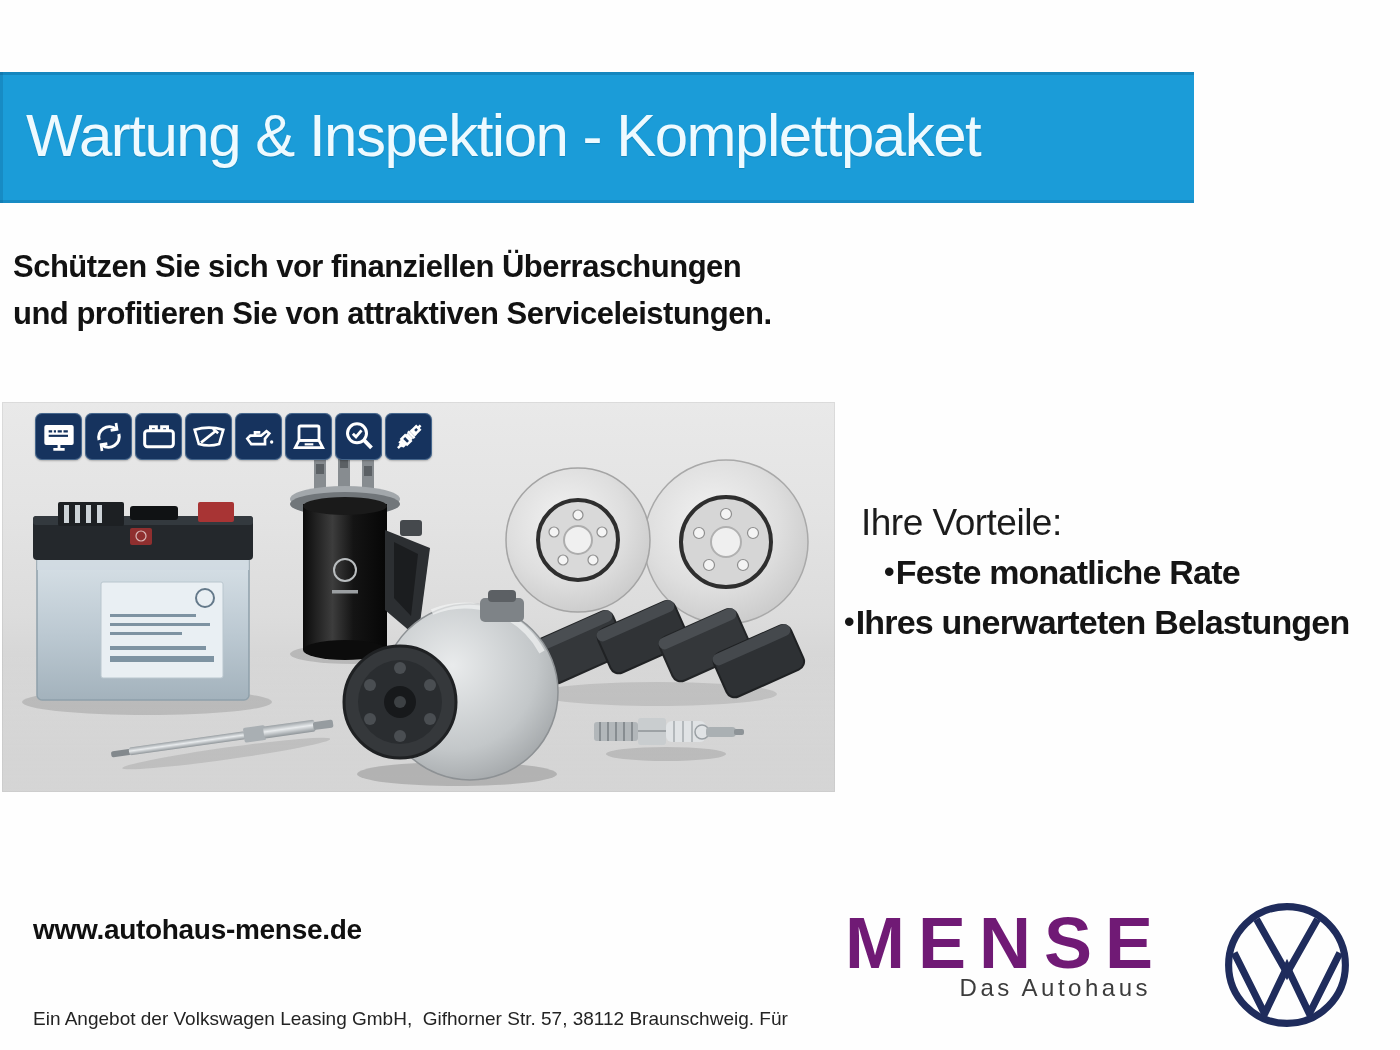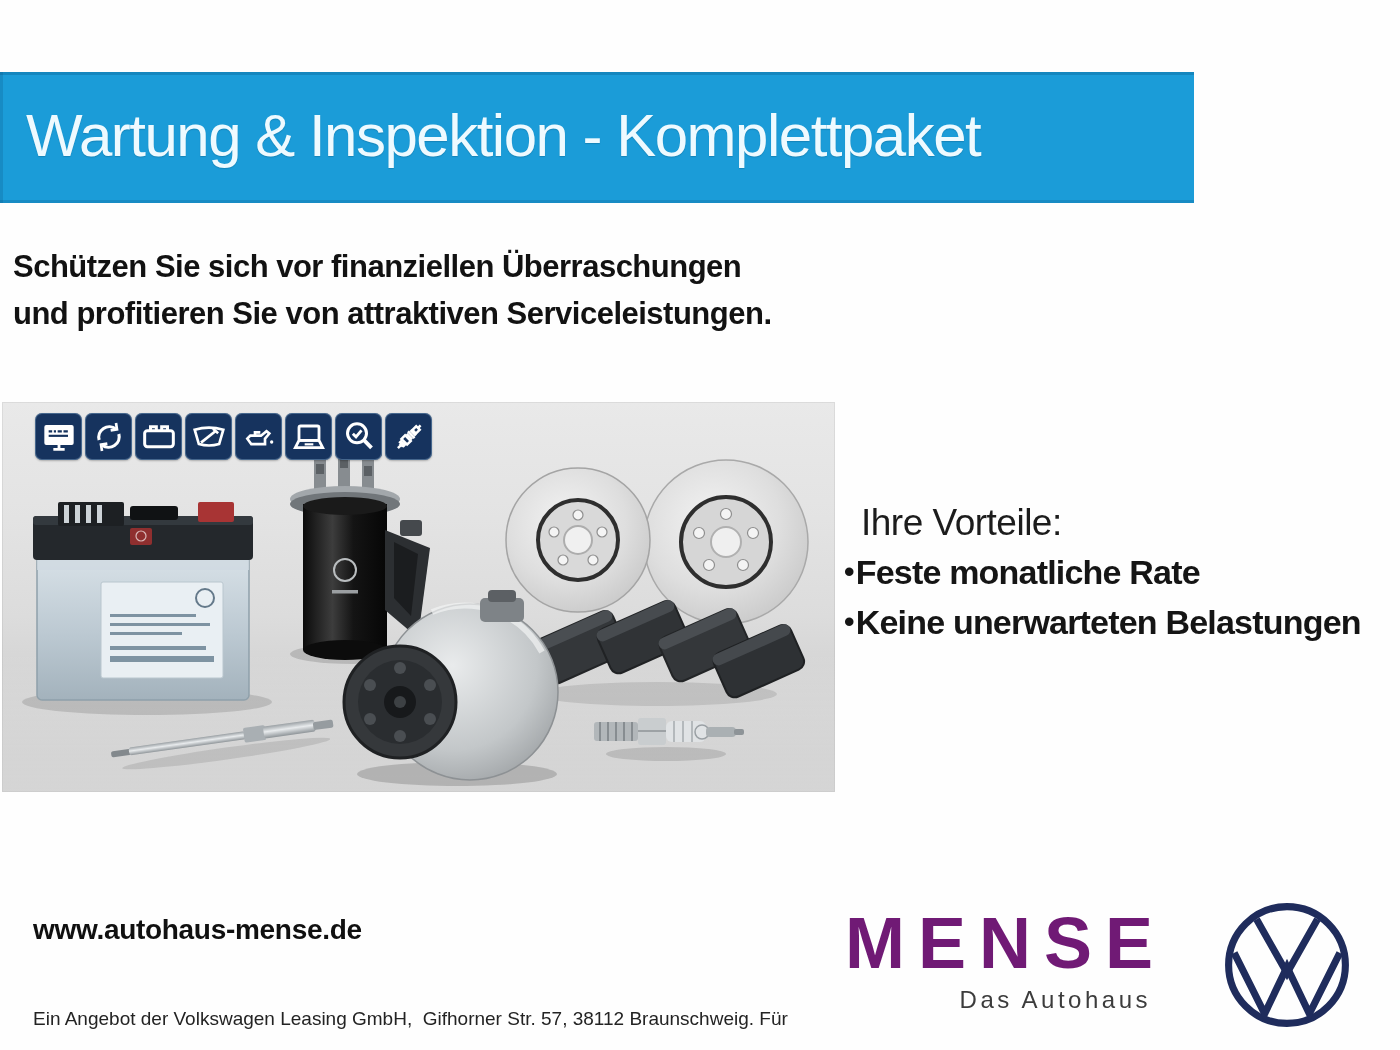--- a/index.html
+++ b/index.html
@@ -28,31 +28,31 @@
          box-shadow:inset 0 0 0 1px rgba(160,200,230,.35), 0 1px 2px rgba(0,0,0,.25);
          display:flex;align-items:center;justify-content:center;}
   .sicon svg{width:40px;height:40px;}
 
   
   .benefits-heading{position:absolute;left:861px;top:502px;font-size:37px;color:#1c1c1c;
                     font-weight:normal;letter-spacing:-0.5px;}
   .benefit{position:absolute;left:844px;font-size:34px;font-weight:bold;color:#151515;
            letter-spacing:-0.8px;white-space:nowrap;}
   .benefit .bullet{font-size:30px;vertical-align:2px;margin-right:2px;}
-  .b0{top:553px;} .b1{top:603px;} .b2{top:653px;}
+  .b0{top:553px;margin-left:40px;} .b1{top:603px;} .b2{top:653px;}
 
   
   .website{position:absolute;left:33px;top:914px;font-size:28px;font-weight:bold;color:#101010;
            letter-spacing:-0.3px;text-decoration:none;}
   .legal{position:absolute;left:33px;top:953px;font-size:19px;line-height:26.5px;color:#232323;
          white-space:pre-wrap;}
   .dealer{position:absolute;left:845px;top:912px;width:312px;}
   .dealer-name{font-size:72px;font-weight:bold;letter-spacing:13px;color:#701a75;line-height:62px;
                white-space:nowrap;}
-  .dealer-tagline{margin-top:12px;text-align:right;padding-right:6px;font-size:24px;color:#3c3c3c;
+  .dealer-tagline{margin-top:0px;text-align:right;padding-right:6px;font-size:24px;color:#3c3c3c;
                   letter-spacing:3.5px;}
   .vw-logo{position:absolute;left:1222px;top:900px;width:130px;height:130px;}
 </style>
 </head>
 <body>
 
 <div class="stage">
 
   <div class="banner">
     <h1>Wartung &amp; Inspektion - Komplettpaket</h1>
@@ -319,21 +319,21 @@
             <path d="M10.5 16v2.8M13.5 16v2.8M10.5 17.2h3M10.5 18.6h3"></path>
             <path d="M12 18.8v2.6"></path>
             </g>
           </svg>
       </div>
     </div>
   </div>
 
   <div class="benefits-heading">Ihre Vorteile:</div>
   <div class="benefit b0"><span class="bullet">•</span><span>Feste monatliche Rate</span></div>
-  <div class="benefit b1"><span class="bullet">•</span><span>Keine unerwarteten Belastungen</span></div>
+  <div class="benefit b1"><span class="bullet">•</span><span>Ihres unerwarteten Belastungen</span></div>
 
   <a class="website" href="#">www.autohaus-mense.de</a>
   <div class="legal">
     <div>Ein Angebot der Volkswagen Leasing GmbH,  Gifhorner Str. 57, 38112 Braunschweig. Für</div>
     
   </div>
 
   <div class="dealer">
     <div class="dealer-name">MENSE</div>
     <div class="dealer-tagline">Das Autohaus</div>

